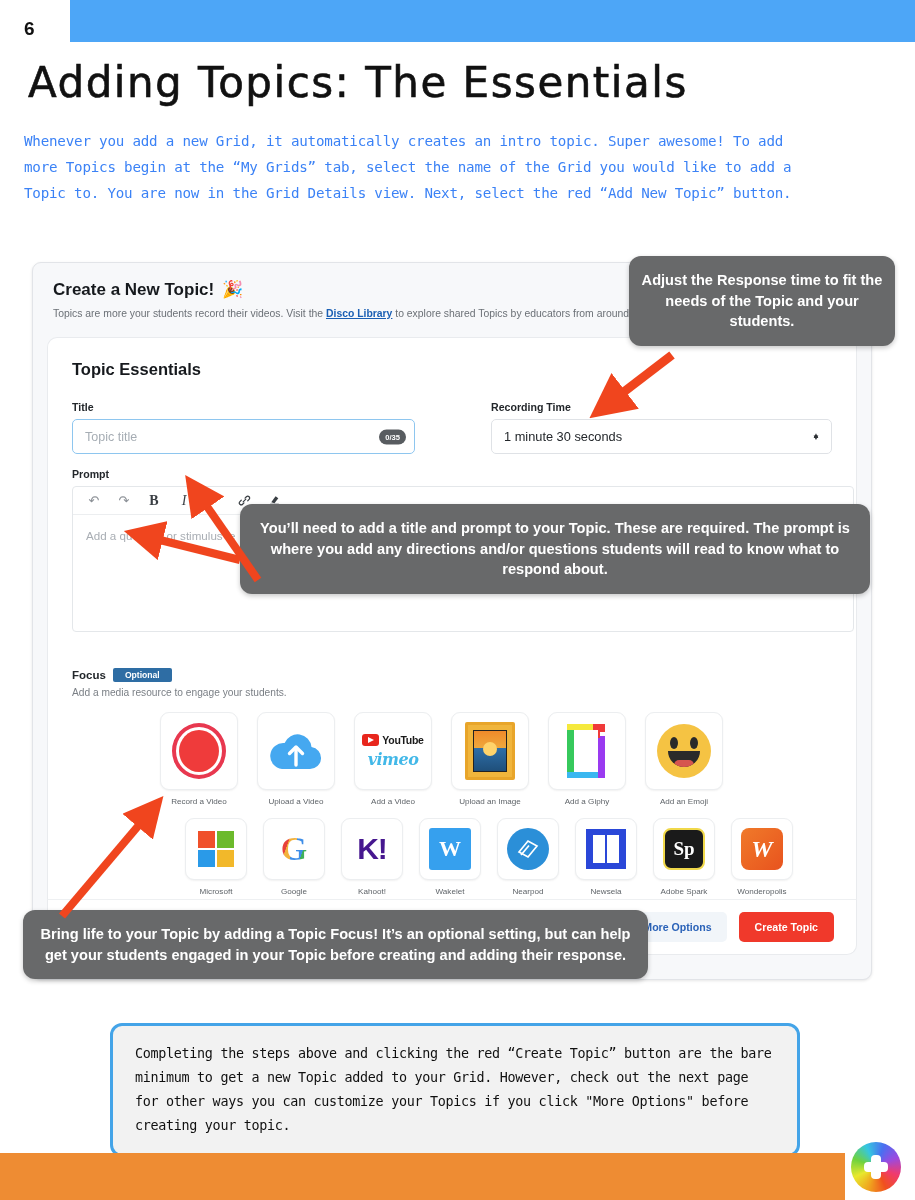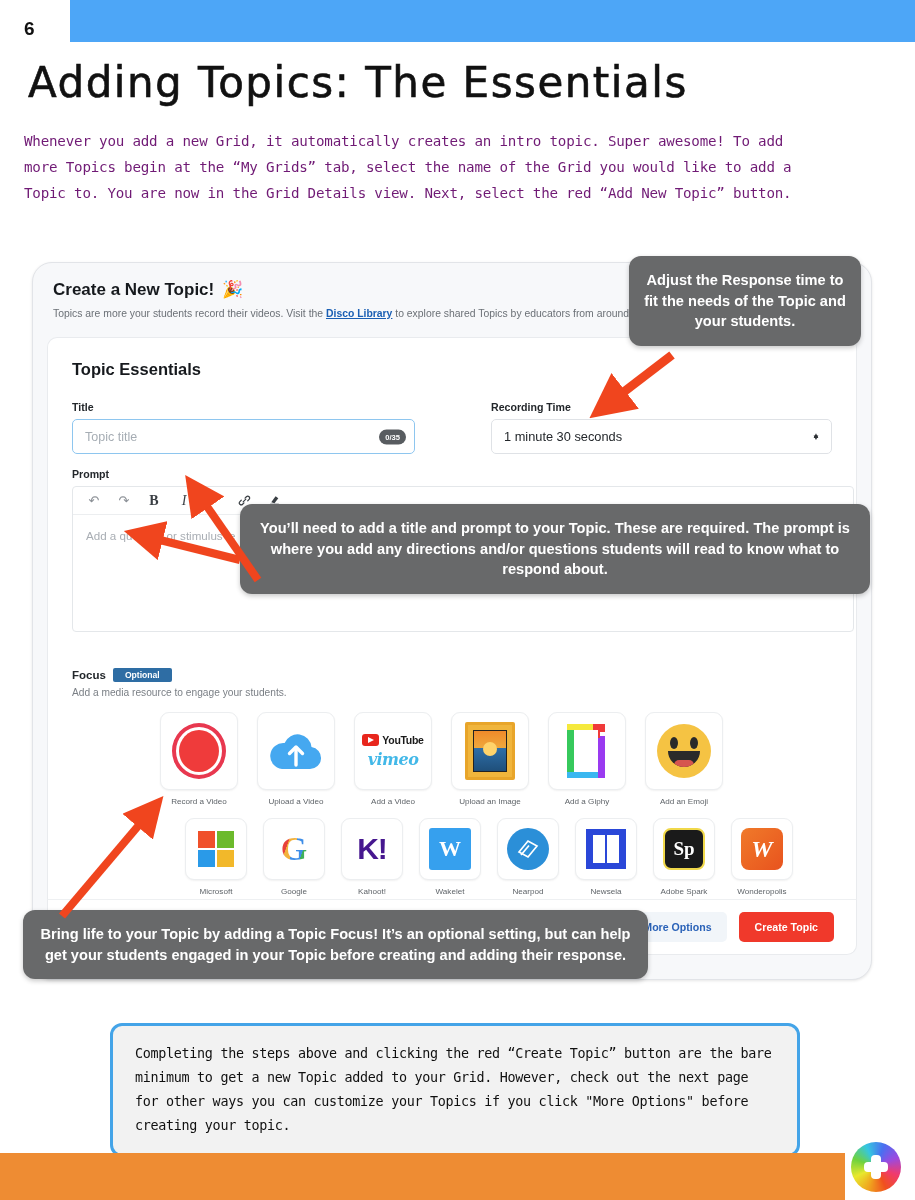--- a/index.html
+++ b/index.html
@@ -28,31 +28,31 @@
     font-family: "DejaVu Sans", sans-serif;
     font-size: 42px; font-weight: 400; color: #111;
     letter-spacing: 1.5px;
     -webkit-text-stroke: 0.6px #111;
   }
 
   
   .intro {
     position: absolute; left: 24px; top: 128px; width: 800px;
     font-family: "DejaVu Sans Mono", monospace;
-    font-size: 14.2px; line-height: 26px; color: #701a75;
+    font-size: 14.2px; line-height: 26px; color: #3b82f6;
     letter-spacing: -0.2px;
   }
 
   
   .shot {
     position: absolute; left: 32px; top: 262px;
     width: 840px; height: 718px;
     background: #f7f8fa;
     border: 1px solid #e2e4e8;
-    border-radius: 20px;
+    border-radius: 9px;
     overflow: hidden;
     box-shadow: 0 1px 3px rgba(0,0,0,.10);
   }
   .shot-head { padding: 16px 20px 10px 20px; }
   .shot-title {
     font-size: 17px; font-weight: bold; color: #16191d;
     display: flex; align-items: center; gap: 8px;
   }
   .party { font-size: 17px; }
   .shot-sub {
@@ -162,21 +162,21 @@
   .callout {
     position: absolute;
     background: #68696a;
     color: #fff;
     border-radius: 12px;
     text-align: center;
     font-weight: bold;
     line-height: 1.42;
     box-shadow: 0 2px 5px rgba(0,0,0,.22);
   }
-  #callout1 { left: 629px; top: 256px; width: 232px; padding: 14px 12px; font-size: 14.6px; }
+  #callout1 { left: 629px; top: 256px; width: 266px; padding: 14px 12px; font-size: 14.6px; }
   #callout2 { left: 240px; top: 504px; width: 630px; padding: 14px 14px; font-size: 14.6px; }
   #callout3 { left: 23px; top: 910px; width: 625px; padding: 14px 14px; font-size: 14.6px; }
 
   
   .arrows { position: absolute; left: 0; top: 0; width: 915px; height: 1200px; pointer-events: none; }
 
   
   .note {
     position: absolute; left: 110px; top: 1023px; width: 690px;
     background: #f2f2f2; border: 3px solid #44a4e8; border-radius: 12px;

